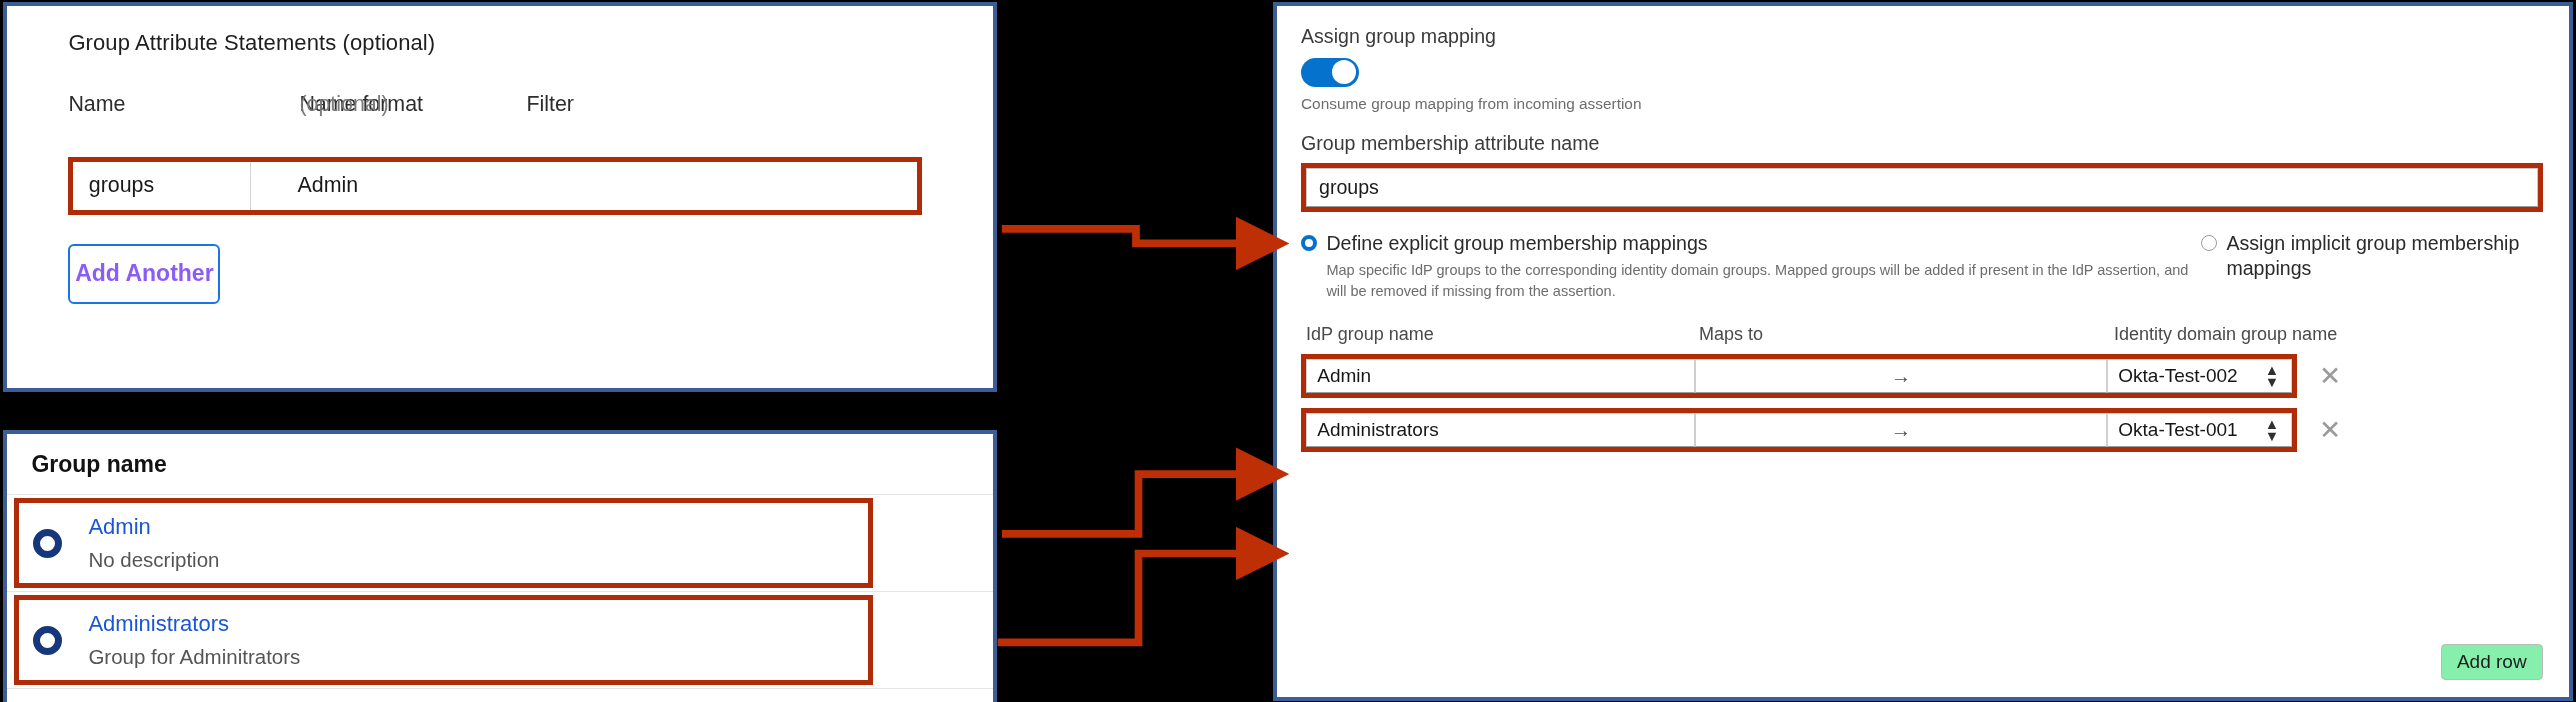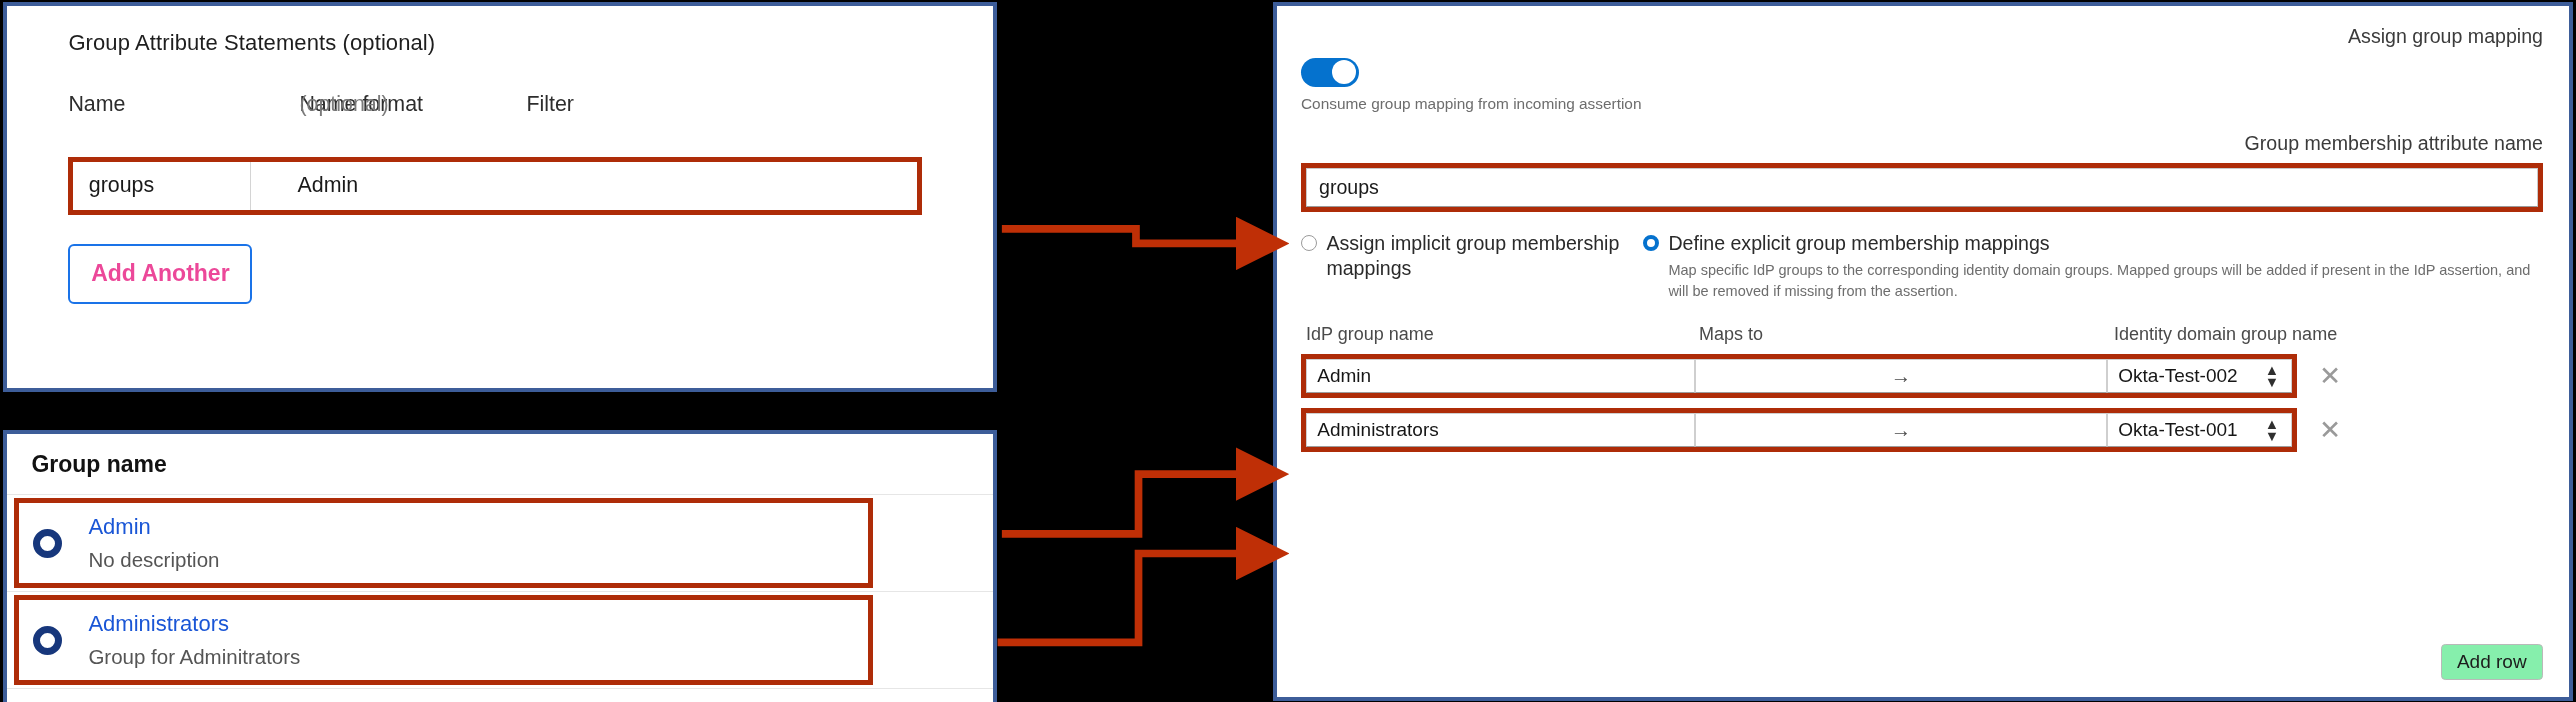--- a/index.html
+++ b/index.html
@@ -89,26 +89,26 @@
     border-left: 7.7px solid transparent;
     border-right: 7.7px solid transparent;
     border-top: 9.4px solid #5d5d5d;
   }
 
   .btn-add-another {
     margin-top: 29px;
     display: inline-flex;
     align-items: center;
     justify-content: center;
-    width: 184px;
+    width: 152px;
     height: 60px;
     border: 2.6px solid #1a73e8;
     border-radius: 6px;
     background: #ffffff;
-    color: #ec4899;
+    color: #8b5cf6;
     font-size: 23px;
     font-weight: bold;
     box-sizing: border-box;
   }
 
   
   #panel-groups {
     left: 3.4px;
     top: 430px;
     width: 994px;
@@ -164,21 +164,21 @@
     top: 1.7px;
     width: 1300px;
     height: 699px;
   }
   .idp-inner {
     padding: 19px 26px 0 24px;
     box-sizing: border-box;
     position: relative;
     height: 100%;
   }
-  .lbl { font-size: 19.6px; color: #3b3b3b; text-align: right; }
+  .lbl { font-size: 19.6px; color: #3b3b3b; }
   .lbl-sm { font-size: 15.4px; color: #6d6d6d; }
 
   .toggle {
     margin-top: 10.2px;
     width: 58px;
     height: 29px;
     border-radius: 14.5px;
     background: #0572ce;
     position: relative;
   }
@@ -371,30 +371,30 @@
       <div class="knob"></div>
     </div>
     <div class="lbl-sm" style="margin-top:7.7px;">Consume group mapping from incoming assertion</div>
 
     <div class="lbl" style="margin-top:19px;">Group membership attribute name</div>
     <div class="field-hl">
       <div class="txt-field">groups</div>
     </div>
 
     <div class="radio-block">
-      <div class="radio-opt ro-left">
-        <span class="rb off"></span>
-        <span class="ro-title">Assign implicit group membership mappings</span>
-      </div>
       <div class="radio-opt ro-right">
         <span class="rb on"></span>
         <span>
           <span class="ro-title">Define explicit group membership mappings</span>
           <div class="ro-sub">Map specific IdP groups to the corresponding identity domain groups. Mapped groups will be added if present in the IdP assertion, and will be removed if missing from the assertion.</div>
         </span>
+      </div>
+      <div class="radio-opt ro-left">
+        <span class="rb off"></span>
+        <span class="ro-title">Assign implicit group membership mappings</span>
       </div>
     </div>
 
     <div class="map-table">
       <div class="map-head">
         <span class="mh-idp">IdP group name</span>
         <span class="mh-maps">Maps to</span>
         <span class="mh-ident">Identity domain group name</span>
       </div>
 

